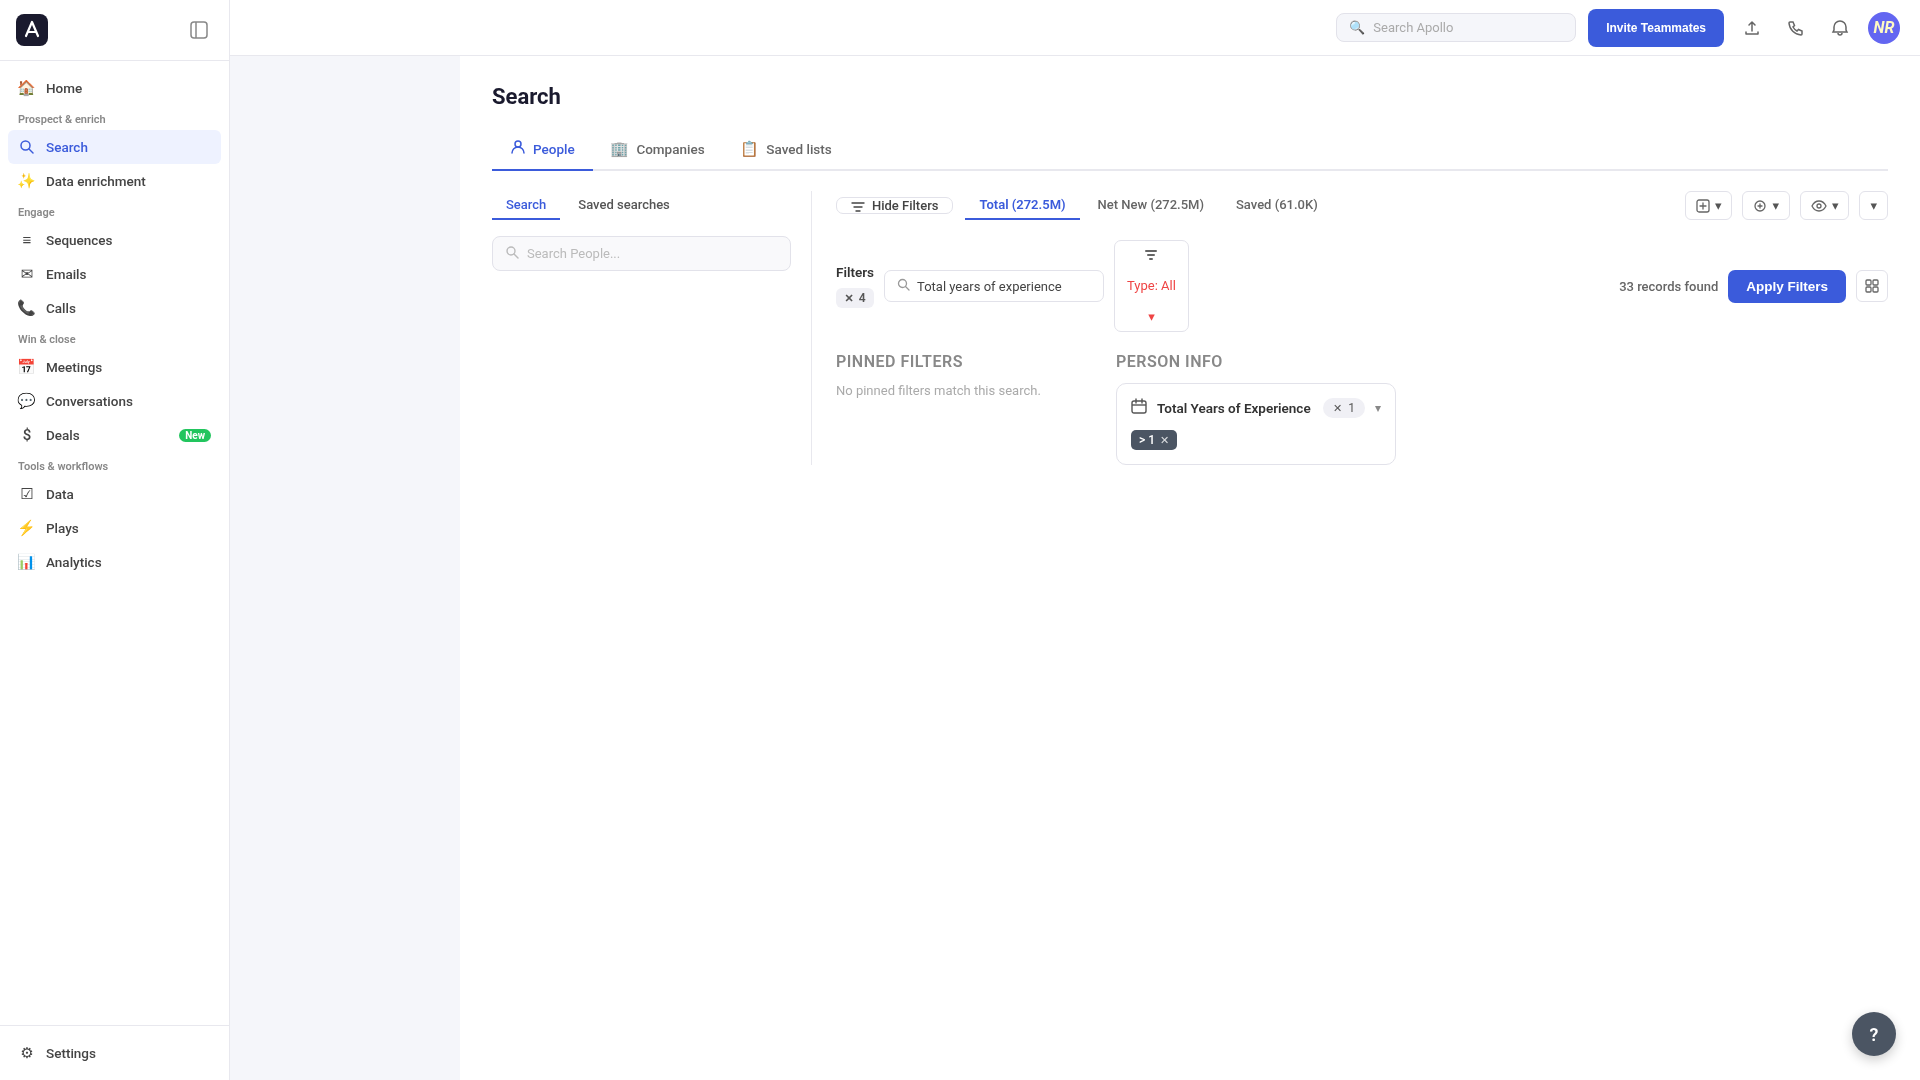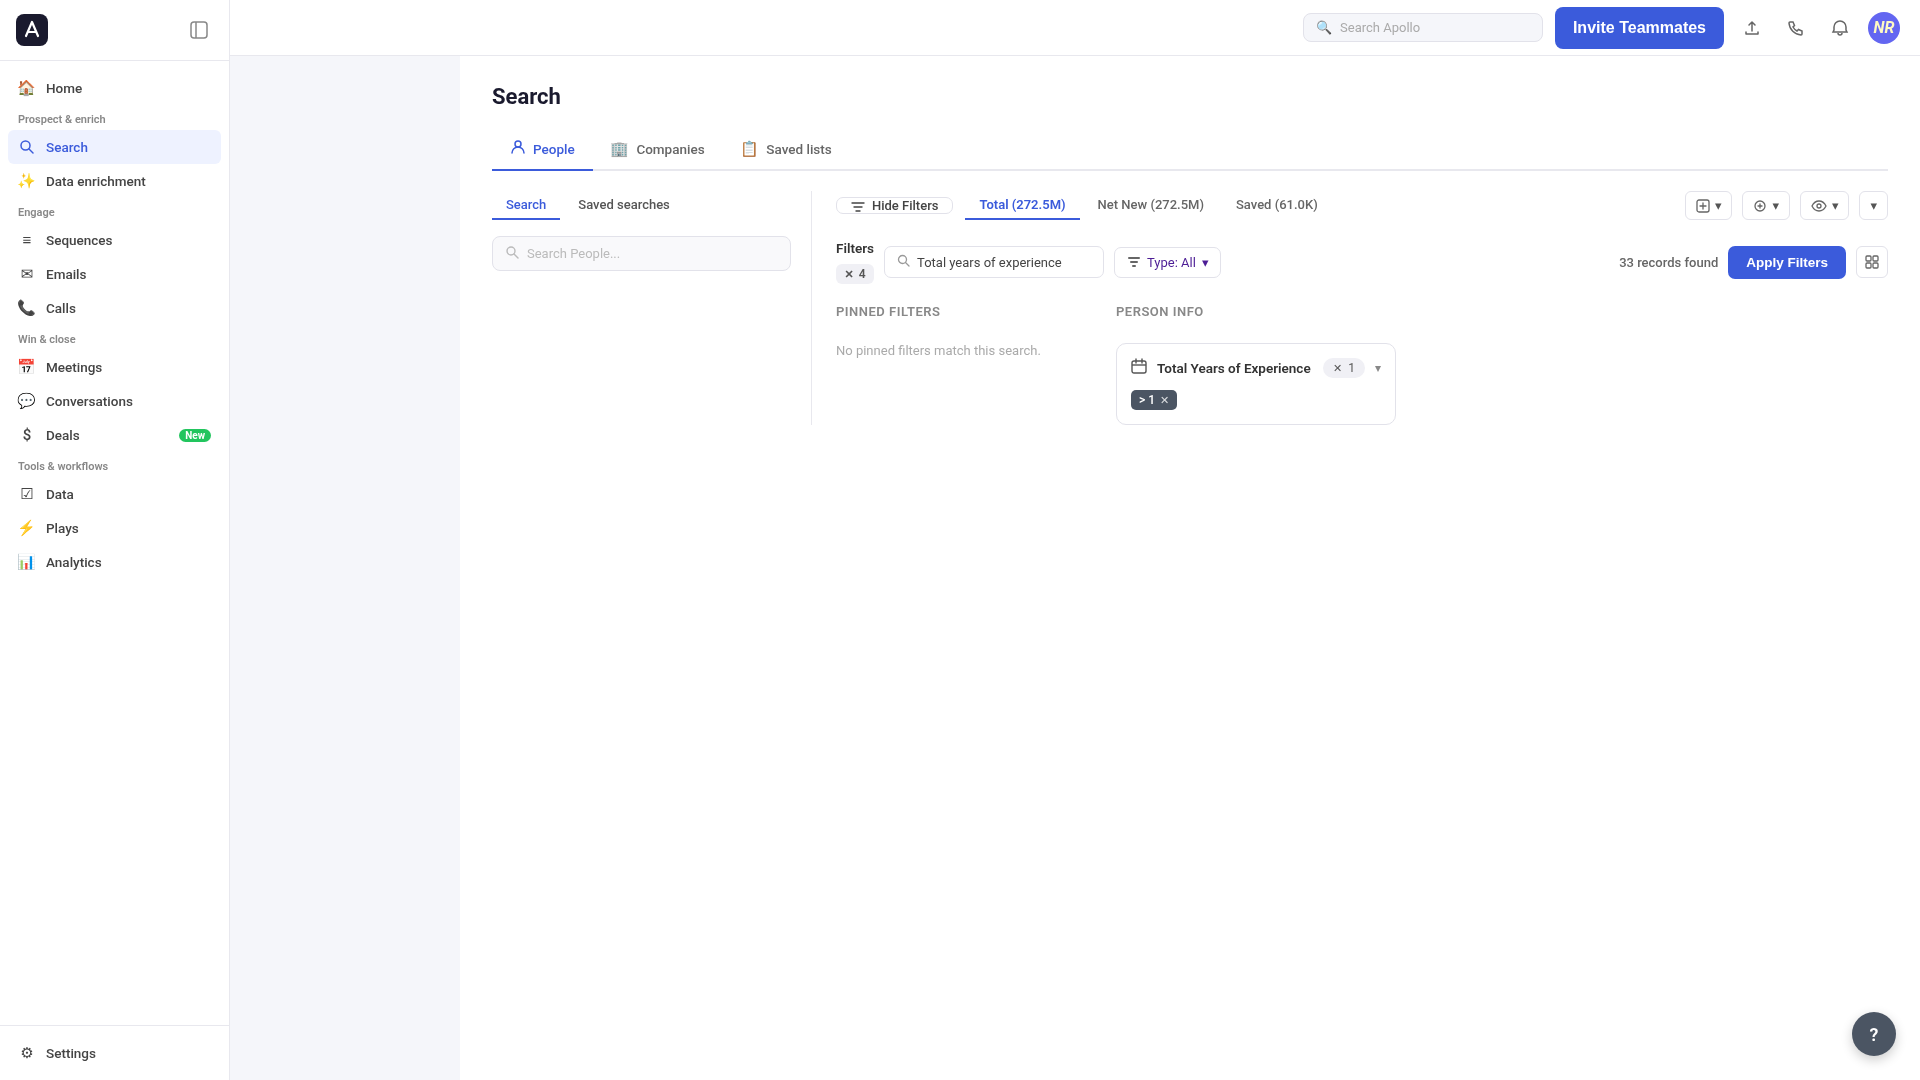--- a/index.html
+++ b/index.html
@@ -104,21 +104,21 @@
       width: 240px;
       cursor: text;
     }
     .search-apollo span { color: #aaa; font-size: 13px; }
     .invite-btn {
       background: #3b5bdb;
       color: #fff;
       border: none;
       border-radius: 8px;
       padding: 12px 18px;
-      font-size: 16px;
+      font-size: 12px;
       font-weight: 600;
       cursor: pointer;
     }
     .topnav-icon {
       width: 32px;
       height: 32px;
       display: flex;
       align-items: center;
       justify-content: center;
       cursor: pointer;
@@ -323,28 +323,29 @@
       padding: 7px 12px;
       background: #fff;
       font-size: 13px;
       color: #444;
       min-width: 220px;
     }
 
     .type-filter {
       display: flex;
       align-items: center;
-      gap: 6px;
+      gap: 16px;
       border: 1px solid #e2e2ea;
       border-radius: 7px;
       padding: 7px 12px;
       background: #fff;
       font-size: 13px;
       cursor: pointer;
-      color: #4c1d95;
+      color: #ef4444;
+      flex-direction: column;
     }
 
     .records-count {
       margin-left: auto;
       font-size: 13px;
       color: #666;
       font-weight: 500;
     }
     .apply-btn {
       background: #3b5bdb;
@@ -375,24 +376,24 @@
       gap: 20px;
     }
     .filter-panel-left {
       width: 260px;
       min-width: 260px;
     }
     .filter-panel-right {
       flex: 1;
     }
     .filter-panel-title {
-      font-size: 13px;
+      font-size: 16px;
       font-weight: 600;
       color: #888;
-      margin-bottom: 24px;
+      margin-bottom: 12px;
       text-transform: uppercase;
       letter-spacing: 0.5px;
     }
     .no-pinned {
       font-size: 13px;
       color: #aaa;
     }
 
     .person-info-card {
       background: #fff;

